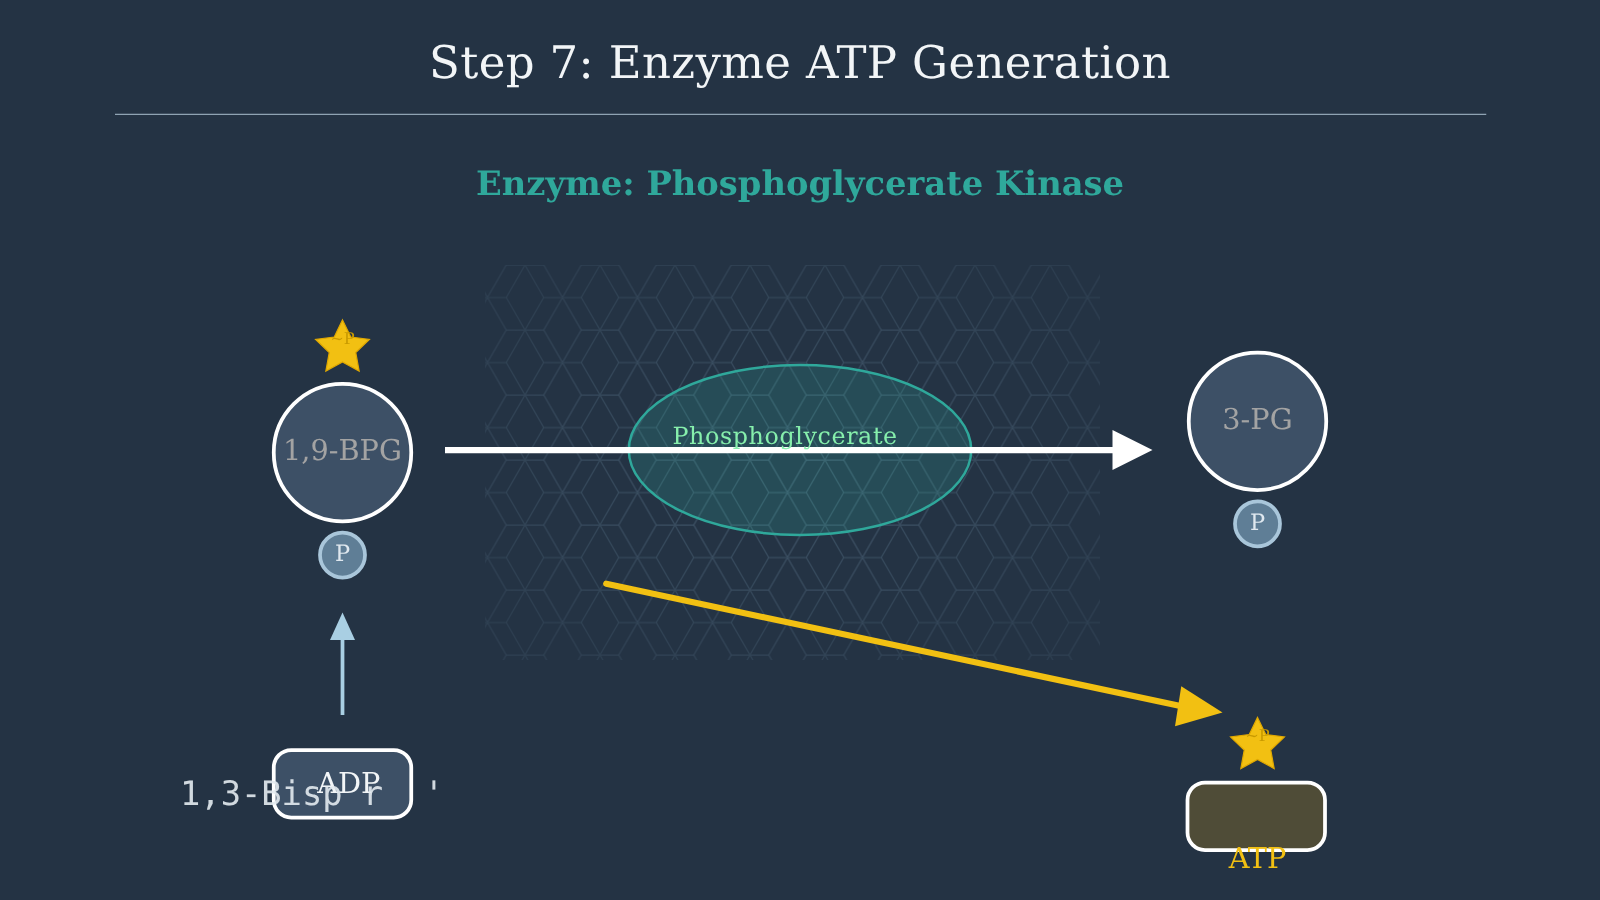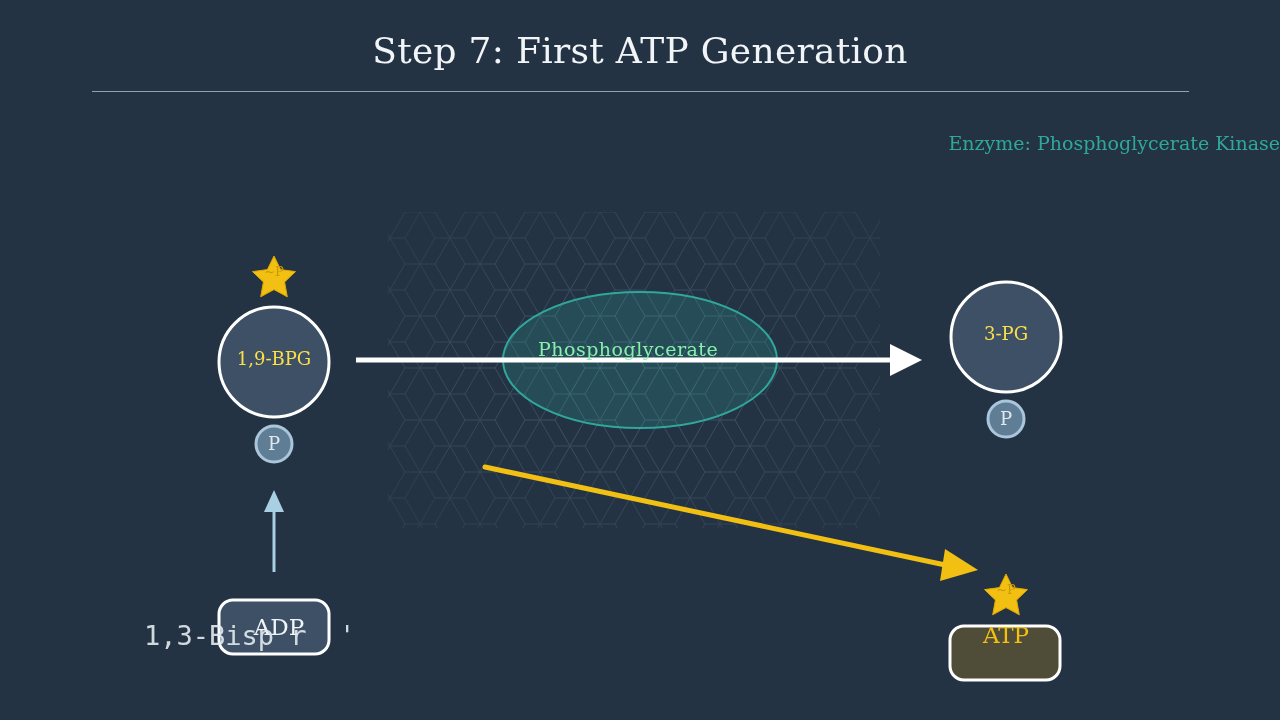--- a/index.html
+++ b/index.html
@@ -12,53 +12,53 @@
     .title {
       position: absolute; left: 0; top: 30px; width: 1280px;
       text-align: center; color: #f2f5f7; font-size: 36px; letter-spacing: 0.3px;
     }
     .divider {
       position: absolute; left: 92px; top: 91px; width: 1097px; height: 1px;
       background: #8fa3b3;
     }
     .subtitle {
       position: absolute; left: 0; top: 132px; width: 1280px;
-      text-align: right; color: #2fa89b; font-size: 19px;
+      text-align: center; color: #2fa89b; font-size: 27px; font-weight: bold;
     }
     svg.canvas { position: absolute; left: 0; top: 0; }
     .mol-label {
-      position: absolute; color: #fde047; font-size: 18px; text-align: center;
+      position: absolute; color: #a3a3a3; font-size: 23px; text-align: center;
       white-space: nowrap;
     }
     .p-label {
       position: absolute; color: #dfe8ef; font-size: 18px; text-align: center;
       width: 40px;
     }
     .enzyme-label {
       position: absolute; left: 538px; top: 338px; color: #86efac;
       font-size: 19px; line-height: 22px; letter-spacing: 0.5px;
     }
     .overlay-text {
       position: absolute; left: 128px; top: 620px; color: #e4ebf0;
       font-family: "DejaVu Sans Mono", monospace; font-size: 27px;
       white-space: nowrap; opacity: 0.9; margin-left: 16px;
     }
     .atp-label {
-      position: absolute; left: 950px; top: 622px; width: 112px; text-align: center;
+      position: absolute; left: 950px; top: 674px; width: 112px; text-align: center;
       color: #f2c012; font-size: 23px;
     }
     .adp-label {
       position: absolute; left: 218px; top: 614px; width: 122px; text-align: center;
       color: #f2f5f7; font-size: 23px;
     }
   </style>
 </head>
 <body>
 
-<div class="title">Step 7: First ATP Generation</div>
+<div class="title">Step 7: Enzyme ATP Generation</div>
 <div class="divider"></div>
 <div class="subtitle">Enzyme: Phosphoglycerate Kinase</div>
 
 <svg class="canvas" width="1280" height="720" viewBox="0 0 1280 720">
   <defs>
     <pattern id="hex" x="390" y="212" width="60" height="52" patternUnits="userSpaceOnUse">
       <polygon points="15,0 45,0 60,26 45,52 15,52 0,26" fill="none" stroke="#50687d" stroke-width="1"></polygon>
     </pattern>
     <pattern id="hex2" x="420" y="238" width="60" height="52" patternUnits="userSpaceOnUse">
       <polygon points="15,0 45,0 60,26 45,52 15,52 0,26" fill="none" stroke="#4a6276" stroke-width="1"></polygon>

